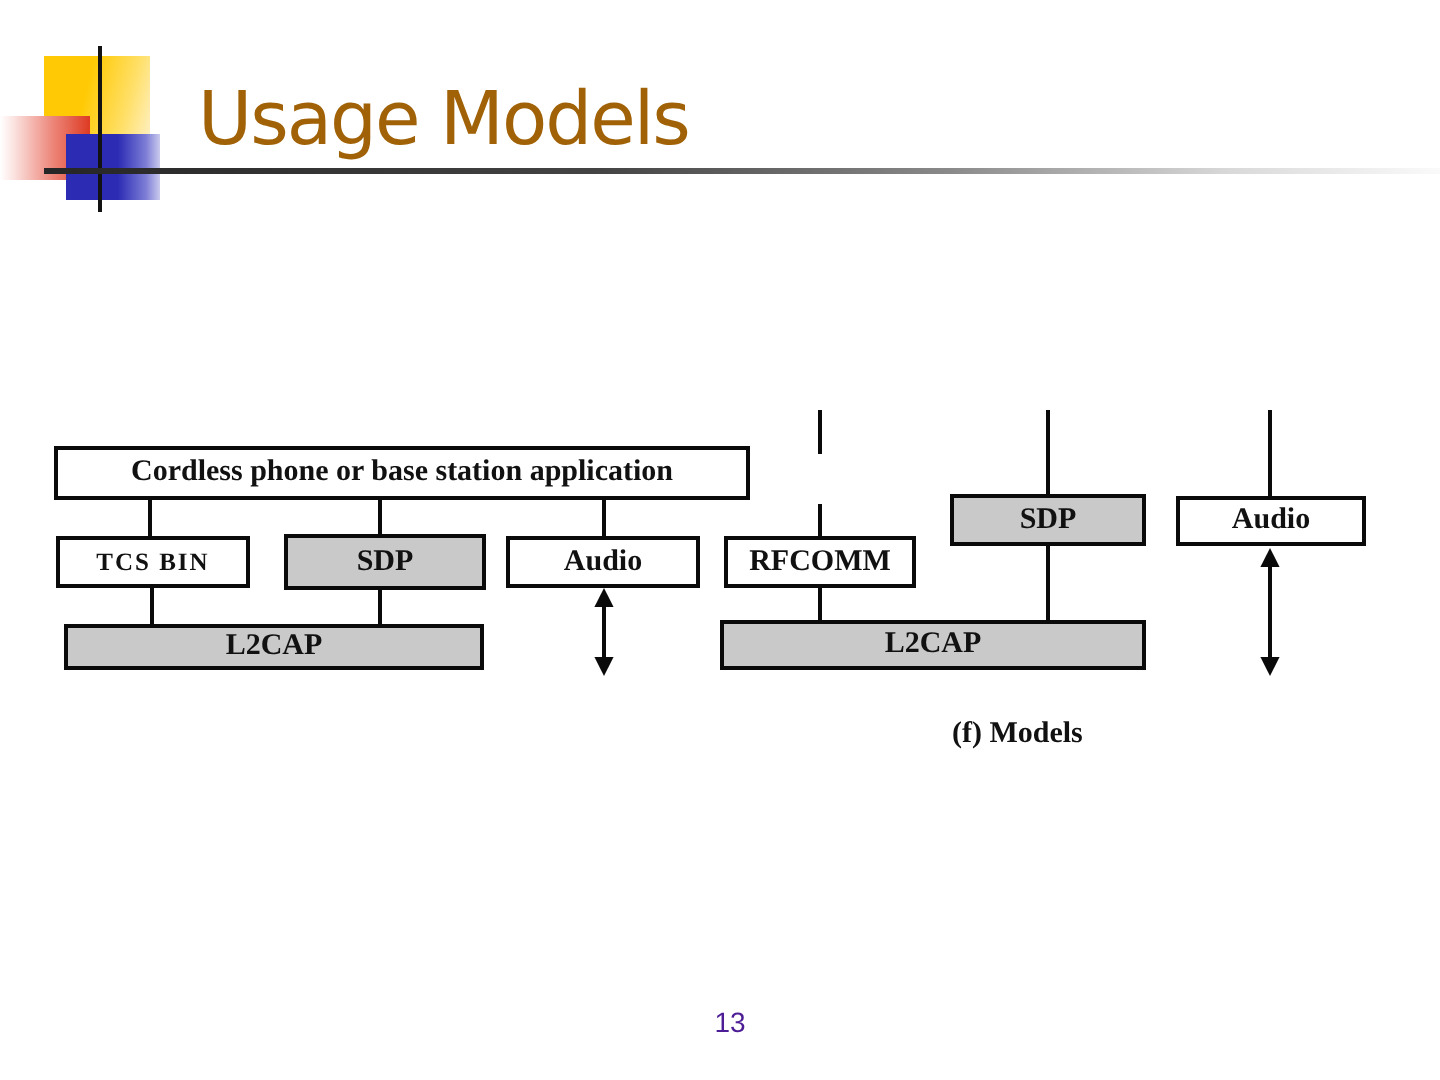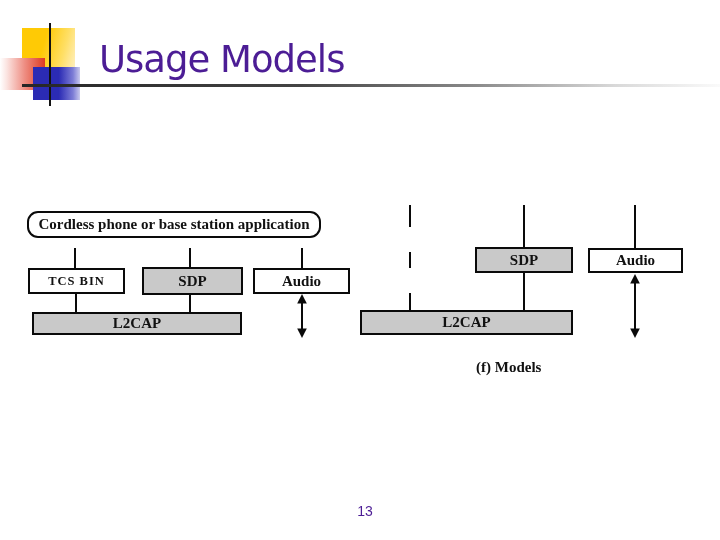--- a/index.html
+++ b/index.html
@@ -15,37 +15,37 @@
     background:linear-gradient(105deg,#ffca05 40%,#ffdf66 75%,#fff0c2 100%); }
   .sq-red { left:0px; top:58px; width:45px; height:32px;
     background:linear-gradient(to left,#dd3a22 0%,#ee8d82 45%,#fbe4e1 85%,#ffffff 100%); }
   .sq-blue { left:33px; top:67px; width:47px; height:33px;
     background:linear-gradient(to right,#2b2bb4 55%,#7d7dd6 85%,#cacaee 100%); }
   .logo-vline { position:absolute; left:49px; top:23px; width:2px; height:83px; background:#121212; }
 
   .title {
     position:absolute; left:99px; top:41px; margin:0;
     font-family:"DejaVu Sans", sans-serif; font-weight:400;
-    font-size:37px; line-height:1.0; color:#4c1d95; letter-spacing:-1px;
+    font-size:37px; line-height:1.0; color:#a16207; letter-spacing:-1px;
   }
   .rule {
     position:absolute; left:22px; top:84px; width:698px; height:3px;
     background:linear-gradient(to right,#262626 0%,#444444 40%,#8a8a8a 65%,#d9d9d9 85%,#fafafa 100%);
   }
 
   
   .box {
     position:absolute; box-sizing:border-box;
     border:2px solid #0a0a0a; background:#ffffff;
     display:flex; align-items:center; justify-content:center;
     font-weight:bold; font-size:15px; white-space:nowrap;
   }
   .box.gray { background:#c9c9c9;text-align:right; }
 
-  #b-app-left  { left:27px;  top:211px; width:294px; height:27px;border-radius:11px; }
+  #b-app-left  { left:27px;  top:223px; width:348px; height:27px; }
   #b-tcs       { left:28px;  top:268px; width:97px;  height:26px; font-size:12.5px; letter-spacing:1px; }
   #b-sdp-l     { left:142px; top:267px; width:101px; height:28px; }
   #b-audio-l   { left:253px; top:268px; width:97px;  height:26px; }
   #b-l2cap-l   { left:32px;  top:312px; width:210px; height:23px; }
 
   #b-app-right { left:358px; top:180px; width:325px; height:27px; }
   #b-at        { left:363px; top:227px; width:95px;  height:26px; font-size:13px; }
   #b-rfcomm    { left:362px; top:268px; width:96px;  height:26px; }
   #b-sdp-r     { left:475px; top:247px; width:98px;  height:26px; }
   #b-audio-r   { left:588px; top:248px; width:95px;  height:25px; }
@@ -101,20 +101,21 @@
 
   <div class="conn" style="left:409px; top:205px; height:22px;"></div>
   <div class="conn" style="left:523px; top:205px; height:42px;"></div>
   <div class="conn" style="left:634px; top:205px; height:43px;"></div>
 
   <div class="box gray" id="b-sdp-r">SDP</div>
   <div class="box" id="b-audio-r">Audio</div>
 
   <div class="conn" style="left:409px; top:252px; height:16px;"></div>
 
+  <div class="box" id="b-rfcomm">RFCOMM</div>
 
   <div class="conn" style="left:409px; top:293px; height:17px;"></div>
   <div class="conn" style="left:523px; top:272px; height:38px;"></div>
 
   <div class="box gray" id="b-l2cap-r">L2CAP</div>
 
   <svg class="arrow" style="left:627px; top:274px;" width="16" height="64" viewBox="0 0 16 64">
     <line x1="8" y1="7" x2="8" y2="57" stroke="#0a0a0a" stroke-width="2"></line>
     <path d="M8 0 L3.2 9.5 H12.8 Z" fill="#0a0a0a"></path>
     <path d="M8 64 L3.2 54.5 H12.8 Z" fill="#0a0a0a"></path>

